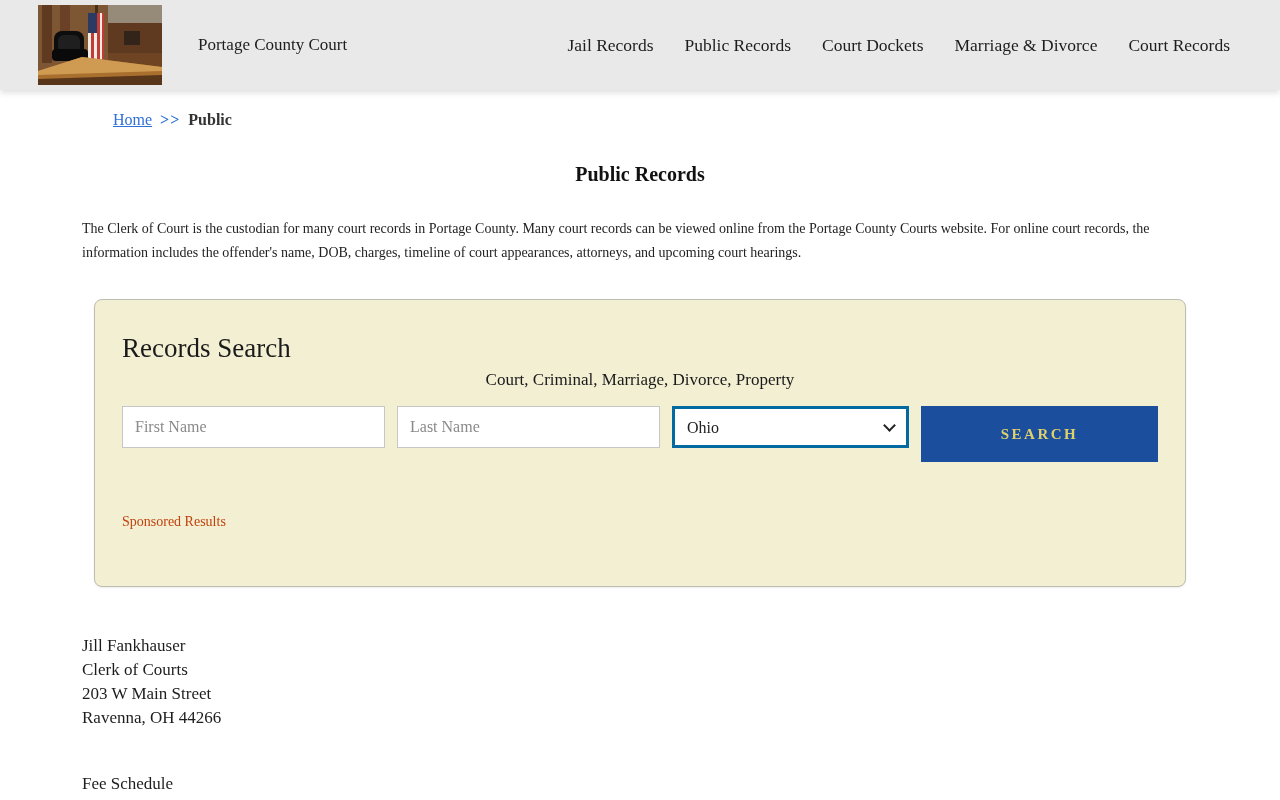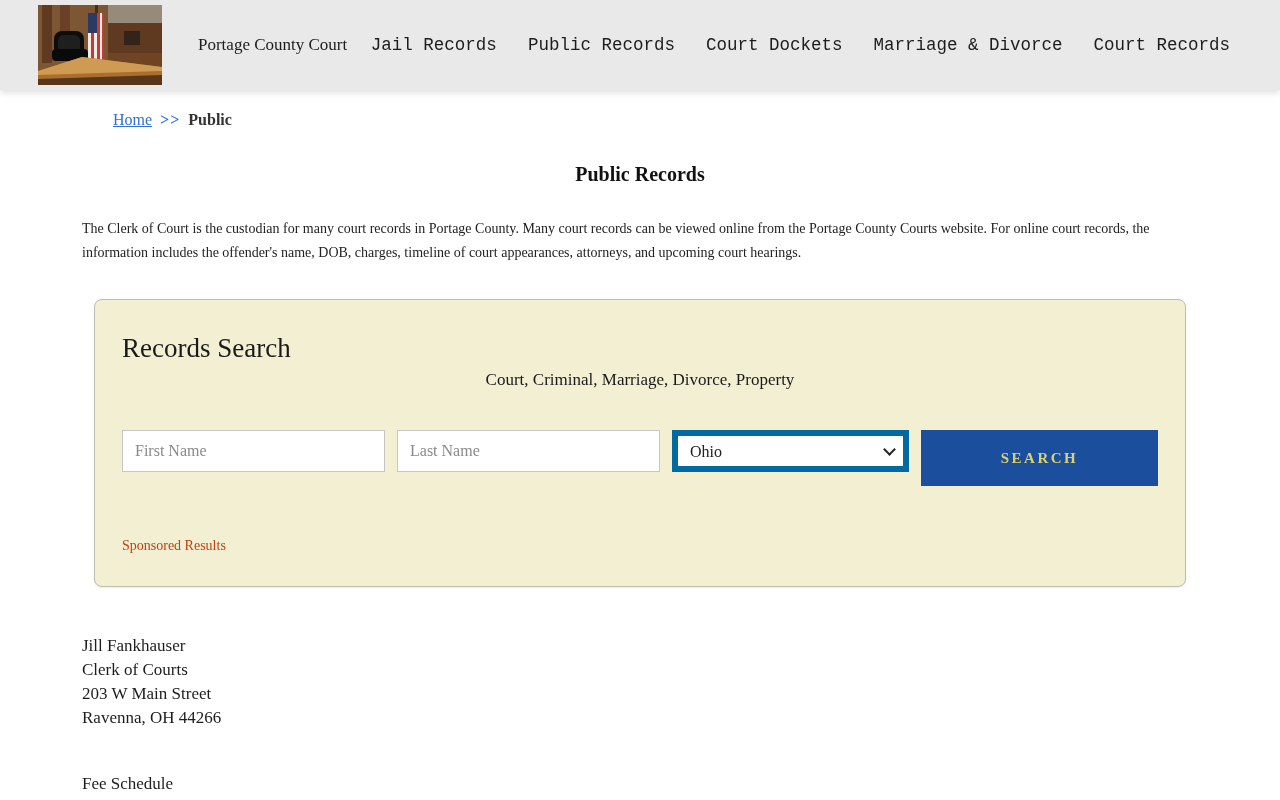--- a/index.html
+++ b/index.html
@@ -40,21 +40,20 @@
     right: 50px; top: 0;
     height: 90px;
     display: flex; align-items: center;
     gap: 31px;
   }
   .nav-item {
     font-size: 17.5px;
     color: #1d1d1d;
     cursor: pointer;
     white-space: nowrap;
-    font-family: Liberation Mono, monospace;
   }
 
   
   .breadcrumb {
     margin: 21px 0 0 113px;
     font-size: 16px;
   }
   .breadcrumb a {
     color: #2e6fd8;
     text-decoration: underline;
@@ -101,41 +100,41 @@
     font-size: 27px;
     color: #1a1a1a;
   }
   .panel-subtitle {
     text-align: center;
     font-size: 17px;
     margin-top: 6px;
     color: #1a1a1a;
   }
   .search-row {
-    margin-top: 40px;
+    margin-top: 16px;
     display: flex;
     gap: 12px;
   }
   .search-row > * { flex: 1; min-width: 0; }
   .text-field {
     height: 42px;
     background: #ffffff;
     border: 1px solid #c6c6c6;
     font-family: "Liberation Serif", "DejaVu Serif", serif;
     font-size: 16px;
     color: #333333;
     padding: 0 12px;
     border-radius: 0;
   }
   .text-field::placeholder { color: #8a8a8a; opacity: 1; }
   .select-wrap { position: relative; }
   .state-select {
     width: 100%; height: 42px;
     background: #ffffff;
-    border: 6px solid #0369a1;
+    border: 3px solid #0369a1;
     font-family: "Liberation Serif", "DejaVu Serif", serif;
     font-size: 16px;
     color: #222222;
     padding: 0 12px;
     appearance: none;
     -webkit-appearance: none;
     border-radius: 0;
     cursor: pointer;
   }
   .select-chevron {

